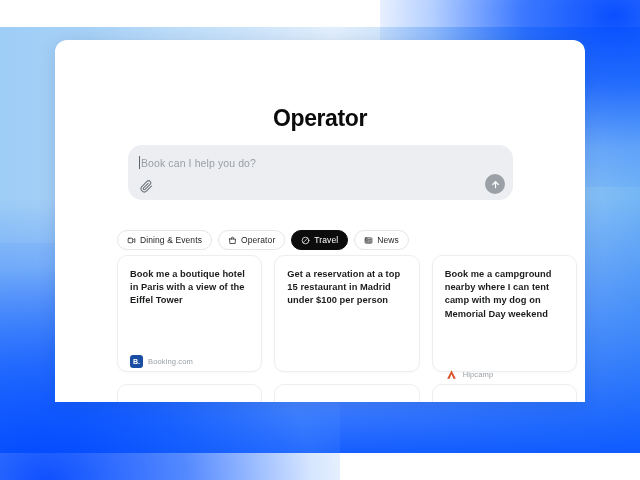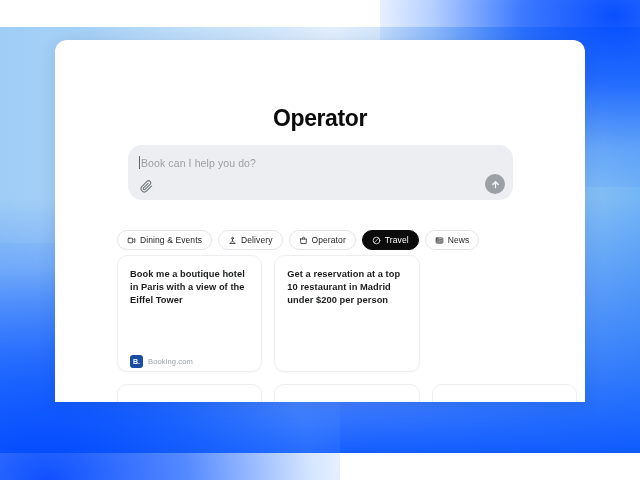--- a/index.html
+++ b/index.html
@@ -315,31 +315,20 @@
         <div class="chip">
           <span class="chip-icon">
             <svg viewBox="0 0 24 24" width="9" height="9" fill="none" stroke="currentColor" stroke-width="2" stroke-linecap="round" stroke-linejoin="round">
               <rect x="3" y="6" width="12" height="12" rx="2"></rect>
               <path d="M18 9l3-2v10l-3-2"></path>
             </svg>
           </span>
           <span>Dining &amp; Events</span>
         </div>
 
-        <div class="chip">
-          <span class="chip-icon">
-            <svg viewBox="0 0 24 24" width="9" height="9" fill="none" stroke="currentColor" stroke-width="2" stroke-linecap="round" stroke-linejoin="round">
-              <circle cx="12" cy="6" r="2.5"></circle>
-              <path d="M12 8.5v5"></path>
-              <path d="M6 19l6-5.5 6 5.5"></path>
-              <path d="M5 20h14"></path>
-            </svg>
-          </span>
-          <span>Delivery</span>
-        </div>
 
 
         <div class="chip">
           <span class="chip-icon">
             <svg viewBox="0 0 24 24" width="9" height="9" fill="none" stroke="currentColor" stroke-width="2" stroke-linecap="round" stroke-linejoin="round">
               <path d="M4 8h16l-1 12H5L4 8z"></path>
               <path d="M9 8V6a3 3 0 0 1 6 0v2"></path>
             </svg>
           </span>
           <span>Operator</span>
@@ -374,23 +363,34 @@
           <div class="card-text">Book me a boutique hotel in Paris with a view of the Eiffel Tower</div>
           <div class="card-source">
             <span class="source-logo booking">
               <span>B.</span>
             </span>
             <span class="source-name">Booking.com</span>
           </div>
         </div>
 
         <div class="card">
-          <div class="card-text">Get a reservation at a top 10 restaurant in Madrid under $200 per person</div>
-        </div>
-
+          <div class="card-text">Get a reservation at a top 15 restaurant in Madrid under $100 per person</div>
+        </div>
+
+        <div class="card">
+          <div class="card-text">Book me a campground nearby where I can tent camp with my dog on Memorial Day weekend</div>
+          <div class="card-source">
+            <span class="source-logo hipcamp">
+              <svg viewBox="0 0 24 24" width="13" height="13">
+                <path d="M12 4 L20 20 L15.5 20 L12 11.5 L8.5 20 L4 20 Z" fill="#d9532c"></path>
+              </svg>
+            </span>
+            <span class="source-name">Hipcamp</span>
+          </div>
+        </div>
 
       </div>
 
       <div class="cards-grid-row2">
         <div class="card-stub"></div>
         <div class="card-stub"></div>
         <div class="card-stub"></div>
       </div>
 
     </div>

